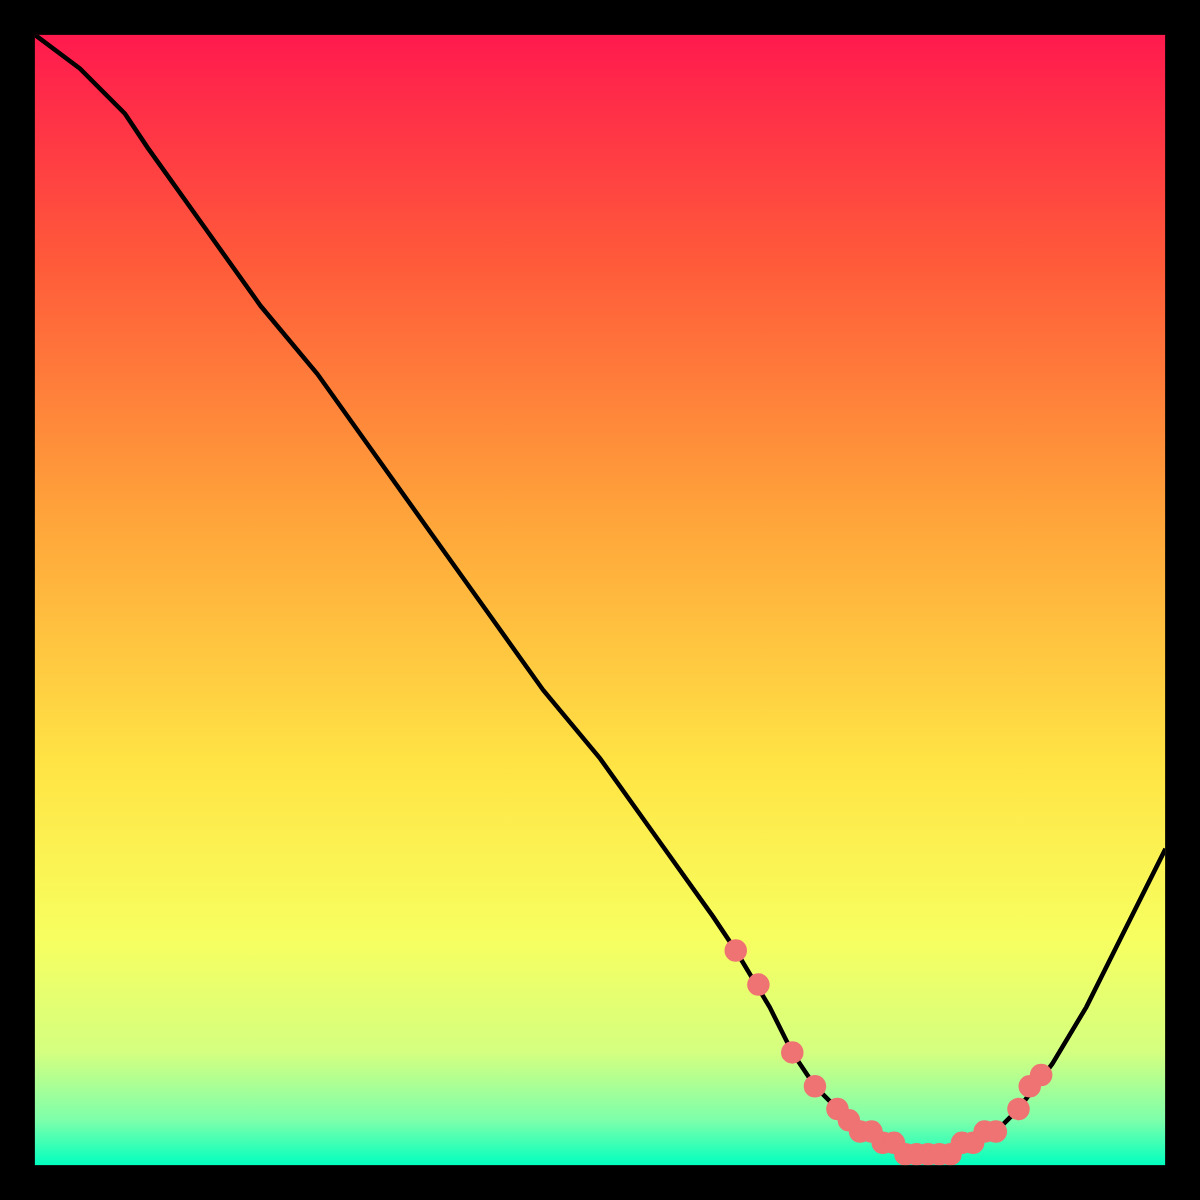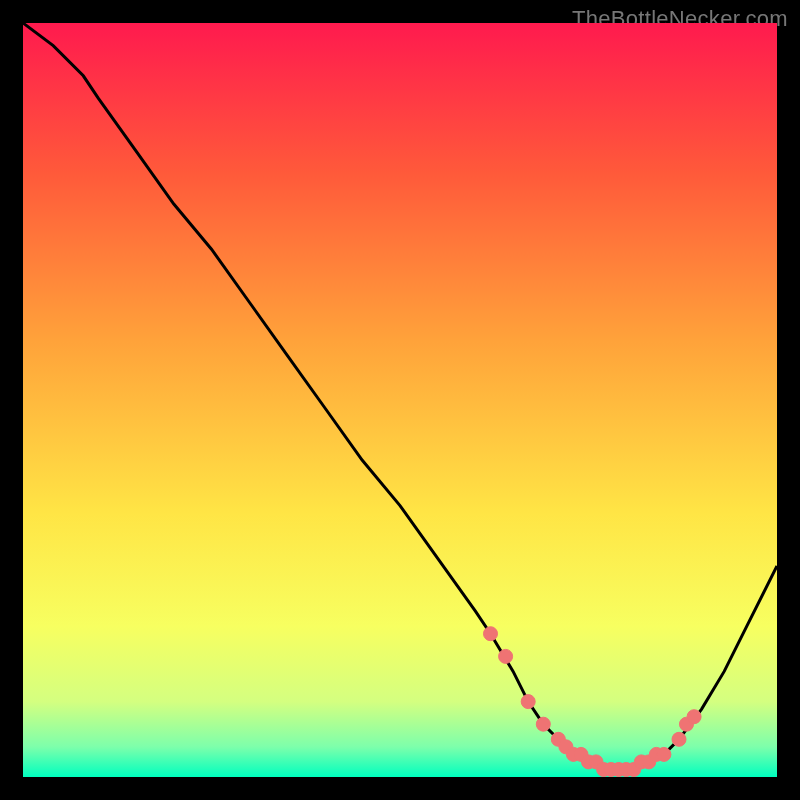--- a/index.html
+++ b/index.html
@@ -38,21 +38,20 @@
   .plot-area svg {
     display: block;
     width: 754px;
     height: 754px;
   }
 </style>
 </head>
 <body>
 
 <div class="frame">
-  <div class="watermark">TheBottleNecker.com</div>
 
   <div class="plot-area">
     <svg viewBox="0 0 754 754">
       <defs>
         <linearGradient id="bgGrad" x1="0" y1="0" x2="0" y2="1">
             <stop offset="0.0%" stop-color="#ff1a4e"></stop>
             <stop offset="20.0%" stop-color="#ff5a3a"></stop>
             <stop offset="42.0%" stop-color="#ffa23a"></stop>
             <stop offset="65.0%" stop-color="#ffe545"></stop>
             <stop offset="80.0%" stop-color="#f7ff60"></stop>

